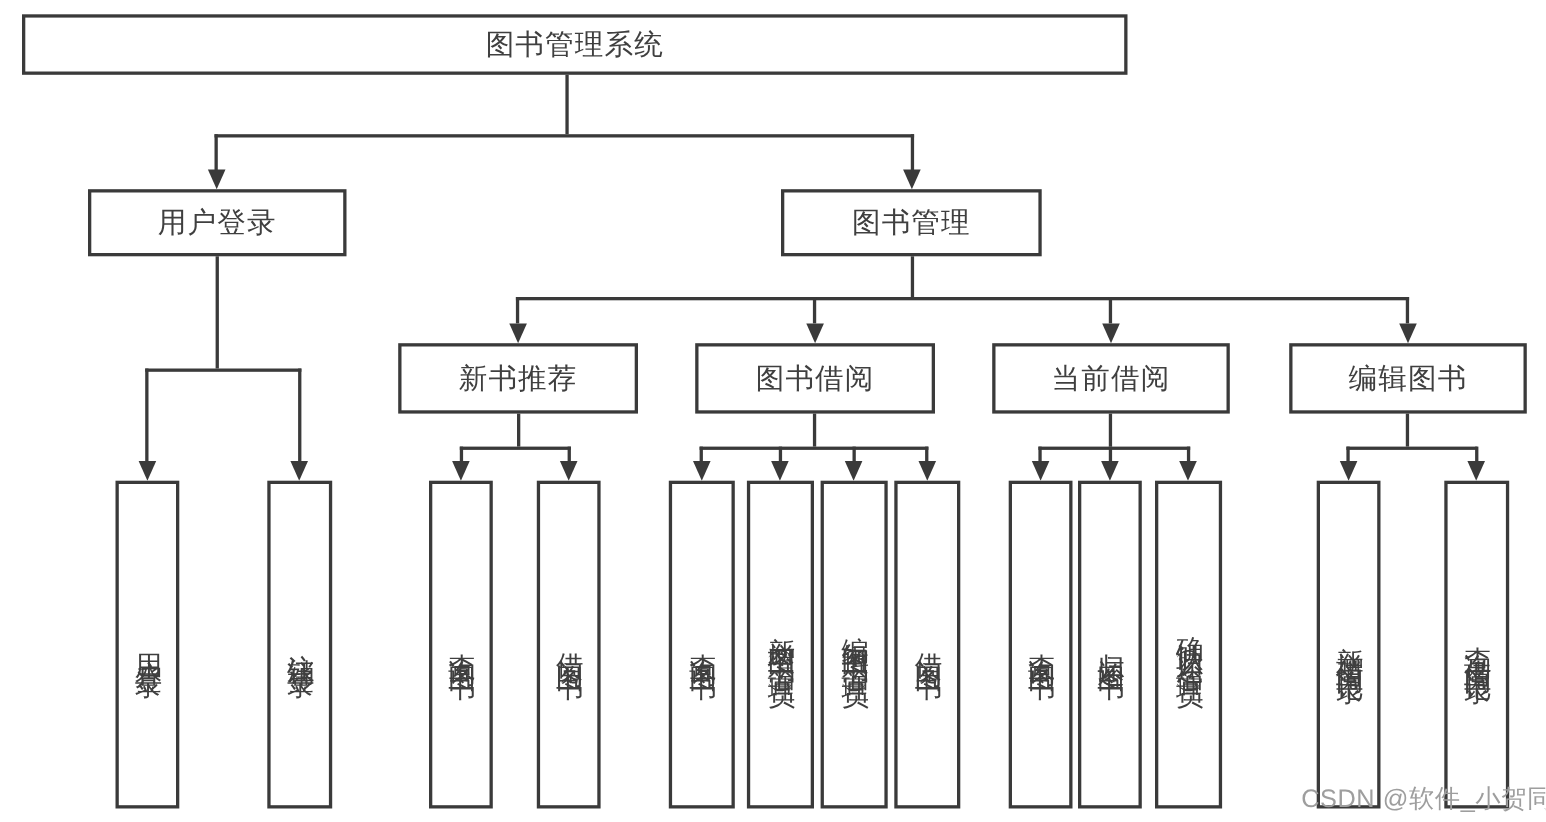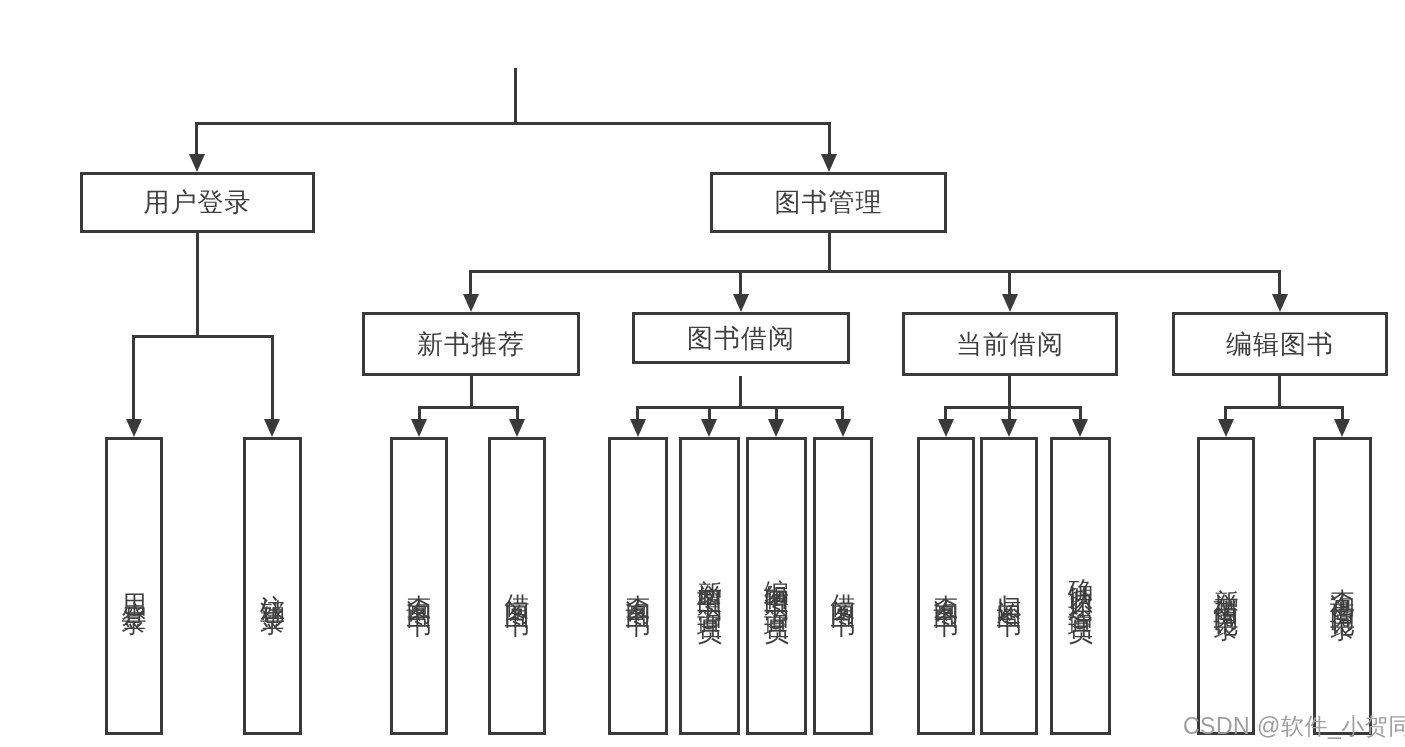--- a/index.html
+++ b/index.html
@@ -32,20 +32,23 @@
   .watermark{
     position:absolute;left:1183px;top:711px;font-size:23px;color:#9e9e9e;
     letter-spacing:0.5px;z-index:5;white-space:nowrap;
   }
 </style>
 </head>
 <body>
 
 <div id="stage">
 
+  <div class="box" style="left:20px;top:13px;width:1005px;height:55px;">
+    <span>图书管理系统</span>
+  </div>
 
   <div class="vl" style="left:514px;top:68px;height:54px;"></div>
   <div class="hl" style="left:195px;top:122px;width:636px;"></div>
   <div class="vl" style="left:195px;top:122px;height:36px;"></div>
   <div class="ar" style="left:189px;top:154px;"></div>
   <div class="vl" style="left:828px;top:122px;height:36px;"></div>
   <div class="ar" style="left:821px;top:154px;"></div>
 
   <div class="box" style="left:80px;top:172px;width:235px;height:61px;">
     <span>用户登录</span>
@@ -68,21 +71,21 @@
   <div class="vl" style="left:739px;top:270px;height:24px;"></div>
   <div class="ar" style="left:733px;top:294px;"></div>
   <div class="vl" style="left:1008px;top:270px;height:24px;"></div>
   <div class="ar" style="left:1002px;top:294px;"></div>
   <div class="vl" style="left:1278px;top:270px;height:24px;"></div>
   <div class="ar" style="left:1272px;top:294px;"></div>
 
   <div class="box" style="left:362px;top:312px;width:218px;height:64px;text-align:center;">
     <span>新书推荐</span>
   </div>
-  <div class="box" style="left:632px;top:312px;width:218px;height:52px;justify-content:center;">
+  <div class="box" style="left:632px;top:312px;width:218px;height:64px;justify-content:center;">
     <span>图书借阅</span>
   </div>
   <div class="box" style="left:902px;top:312px;width:216px;height:64px;">
     <span>当前借阅</span>
   </div>
   <div class="box" style="left:1172px;top:312px;width:216px;height:64px;">
     <span>编辑图书</span>
   </div>
 
   <div class="vl" style="left:470px;top:376px;height:30px;"></div>

